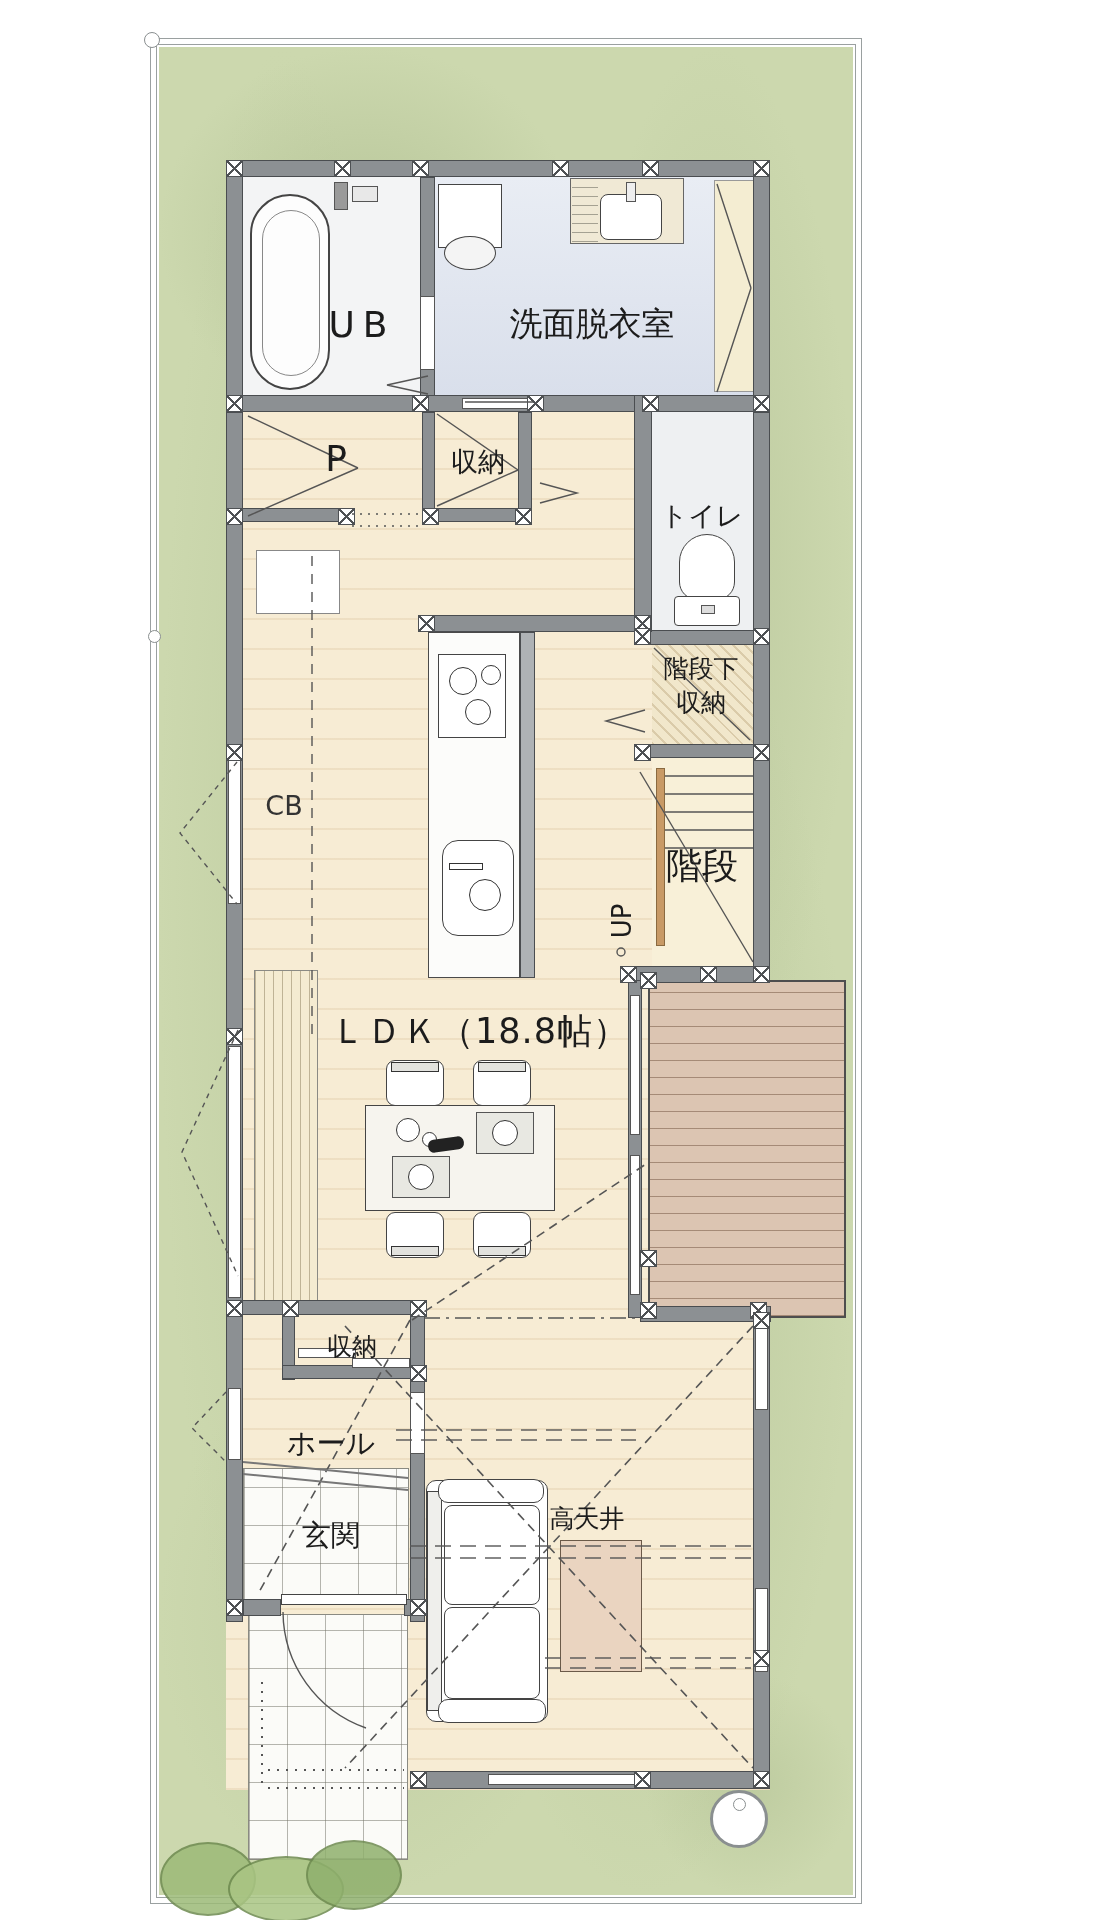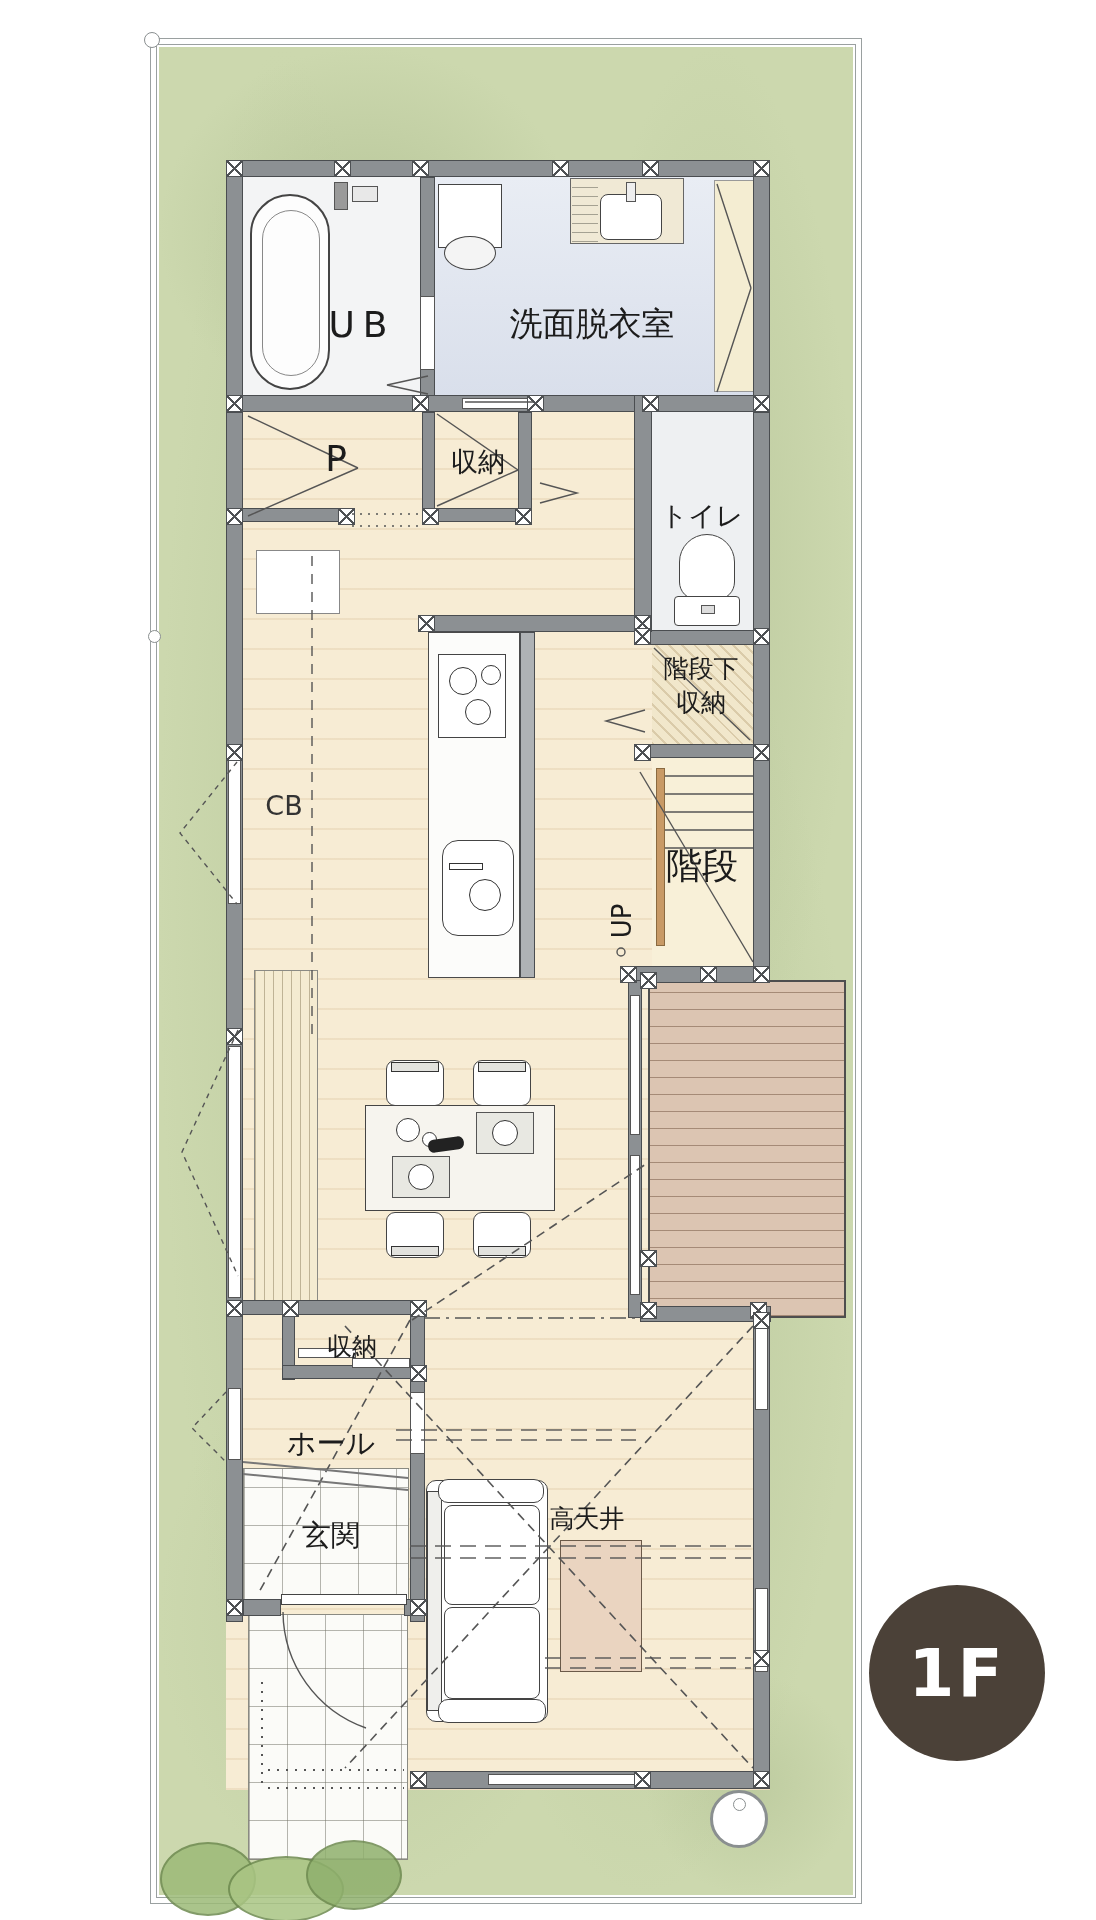--- a/index.html
+++ b/index.html
@@ -251,29 +251,27 @@
   <div class="label" style="left:362px;top:304px;font-size:36px;letter-spacing:8px;">UB</div>
   <div class="label" style="left:592px;top:302px;font-size:33px;">洗面脱衣室</div>
   <div class="label" style="left:336px;top:438px;font-size:36px;">P</div>
   <div class="label" style="left:478px;top:444px;font-size:27px;">収納</div>
   <div class="label" style="left:702px;top:498px;font-size:27px;">トイレ</div>
   <div class="label" style="left:701px;top:652px;font-size:25px;">階段下</div>
   <div class="label" style="left:701px;top:686px;font-size:25px;">収納</div>
   <div class="label" style="left:702px;top:842px;font-size:36px;">階段</div>
   <div class="label" style="left:622px;top:906px;font-size:26px;transform:translateX(-50%) rotate(-90deg);">UP</div>
   <div class="label" style="left:284px;top:790px;font-size:27px;color:#333;">CB</div>
+  <div class="label" style="left:480px;top:1008px;font-size:35px;letter-spacing:1px;">ＬＤＫ（18.8帖）</div>
   <div class="label" style="left:352px;top:1330px;font-size:25px;">収納</div>
   <div class="label" style="left:331px;top:1424px;font-size:29px;">ホール</div>
   <div class="label" style="left:331px;top:1516px;font-size:29px;">玄関</div>
   <div class="label" style="left:587px;top:1502px;font-size:25px;">高天井</div>
 
   <div class="abs circlemark" style="left:710px;top:1790px;width:58px;height:58px;border-width:3px;">
     <div class="abs circlemark" style="left:20px;top:5px;width:13px;height:13px;"></div>
   </div>
   <div class="blob" style="left:160px;top:1842px;width:92px;height:70px;background:#9cba77;border:2px solid #6d8a4f;"></div>
   <div class="blob" style="left:228px;top:1856px;width:112px;height:62px;background:#a9c583;border:2px solid #6d8a4f;"></div>
   <div class="blob" style="left:306px;top:1840px;width:92px;height:66px;background:#8fb06d;border:2px solid #6d8a4f;"></div>
 
-  <div class="abs badge" style="left:869px;top:1585px;width:176px;height:176px;">
-    <span>1F</span>
-  </div>
 
 </div>
 
 </body></html>

